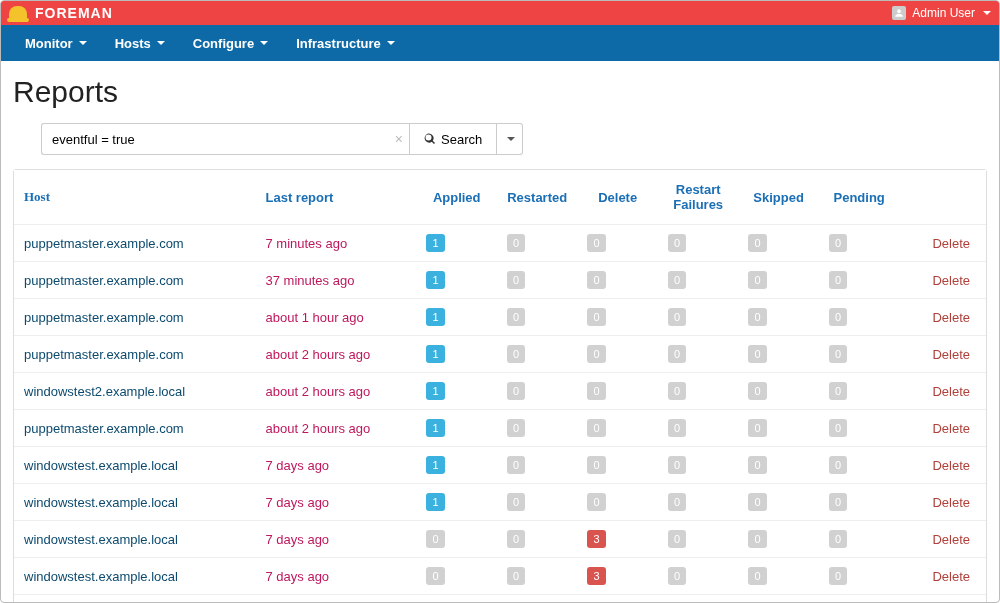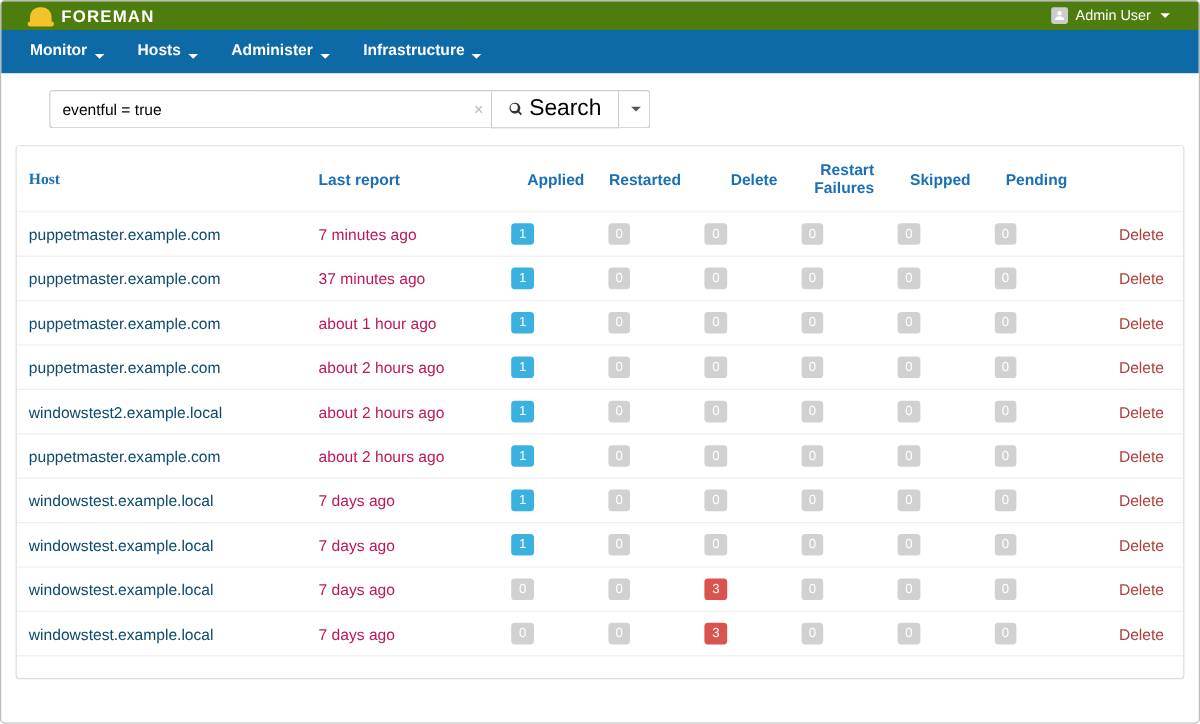--- a/index.html
+++ b/index.html
@@ -1,26 +1,26 @@
 <!DOCTYPE html>
 <html><head>
 <meta charset="utf-8">
 <style>
   * { box-sizing: border-box; margin: 0; padding: 0; }
   html, body { font-family: "Helvetica Neue", Helvetica, Arial, sans-serif; font-size: 13px; color: #333; }
   body { background: #fff; width: 1000px; height: 603px; overflow: hidden; border: 1px solid #bbb; border-radius: 4px; }
 
   
   .brandbar {
-    background: #4d7c0f;
+    background: #ef4444;
     height: 24px;
     display: flex;
     align-items: center;
     justify-content: space-between;
-    padding: 0 24px;
+    padding: 0 8px;
     color: #fff;
   }
   .brand-left { display: flex; align-items: center; gap: 8px; }
   .brand-logo {
     width: 18px; height: 14px;
     background: #f4c22b;
     border-radius: 8px 8px 2px 2px;
     position: relative;
   }
   .brand-logo::before {
@@ -39,22 +39,22 @@
     background: #0d6aa7;
     height: 36px;
     display: flex;
     align-items: stretch;
     justify-content: space-between;
     padding: 0 10px;
     color: #fff;
   }
   .nav-left, .nav-right { display: flex; align-items: stretch; }
   .nav-item {
-    display: flex; align-items: flex-end;
-    padding: 12px 14px; font-size: 13px; font-weight: 600;
+    display: flex; align-items: center;
+    padding: 0 14px; font-size: 13px; font-weight: 600;
     color: #fff; cursor: pointer;
   }
   .nav-item .caret { margin-left: 6px; }
 
   
   .page { padding: 14px 12px; }
   .page-title { font-size: 30px; font-weight: 400; color: #222; margin-bottom: 14px; }
 
   
   .search-row { display: flex; align-items: stretch; margin-bottom: 14px; padding-left: 28px; }
@@ -69,21 +69,21 @@
     padding: 0 26px 0 10px;
     font-size: 13px;
   }
   .search-clear {
     position: absolute; right: 6px; top: 50%; transform: translateY(-50%);
     color: #bbb; font-size: 14px; cursor: pointer;
   }
   .search-btn {
     height: 32px; padding: 0 14px;
     border: 1px solid #ccc; background: #fff;
-    font-size: 19px; cursor: pointer;
+    font-size: 13px; cursor: pointer;
     display: flex; align-items: center; gap: 5px;
     border-radius: 0;
   }
   .search-dd {
     height: 32px; width: 26px;
     border: 1px solid #ccc; border-left: none; background: #fff;
     border-radius: 0 3px 3px 0;
     display:flex; align-items:center; justify-content:center; cursor:pointer;
   }
 
@@ -127,21 +127,21 @@
     text-align: center;
   }
   .badge.applied { background: #3bb1e0; }
   .badge.failed  { background: #d9534f; }
 
   .col-host { width: 240px; font-family: Liberation Serif, serif; }
   .col-time { width: 160px; }
   .col-num  { width: 80px; }
   .col-act  { width: 86px; }
 
-  thead th.col-num { text-align: right; }
+  thead th.col-num { text-align: center; }
 </style>
 </head>
 <body>
 
 <div class="brandbar">
   <div class="brand-left">
     <span class="brand-logo"></span>
     <span class="brand-name">FOREMAN</span>
   </div>
   <div class="user-area">
@@ -159,31 +159,32 @@
   <div class="nav-left">
     <div class="nav-item">
         <span>Monitor</span>
         <span class="caret"></span>
       </div>
     <div class="nav-item">
         <span>Hosts</span>
         <span class="caret"></span>
       </div>
     <div class="nav-item">
-        <span>Administer</span>
+        <span>Configure</span>
         <span class="caret"></span>
       </div>
     <div class="nav-item">
         <span>Infrastructure</span>
         <span class="caret"></span>
       </div>
   </div>
 </div>
 
 <div class="page">
+  <h1 class="page-title">Reports</h1>
 
   <div class="search-row">
     <div class="search-input-wrap">
       <input class="search-input" type="text" value="eventful = true" style="">
       <span class="search-clear">×</span>
     </div>
     <button class="search-btn">
       <svg width="12" height="12" viewBox="0 0 16 16">
           <path fill="#333" d="M11.7 10.3a6 6 0 10-1.4 1.4l3 3 1.4-1.4-3-3zM6 10a4 4 0 110-8 4 4 0 010 8z"></path>
         </svg>

